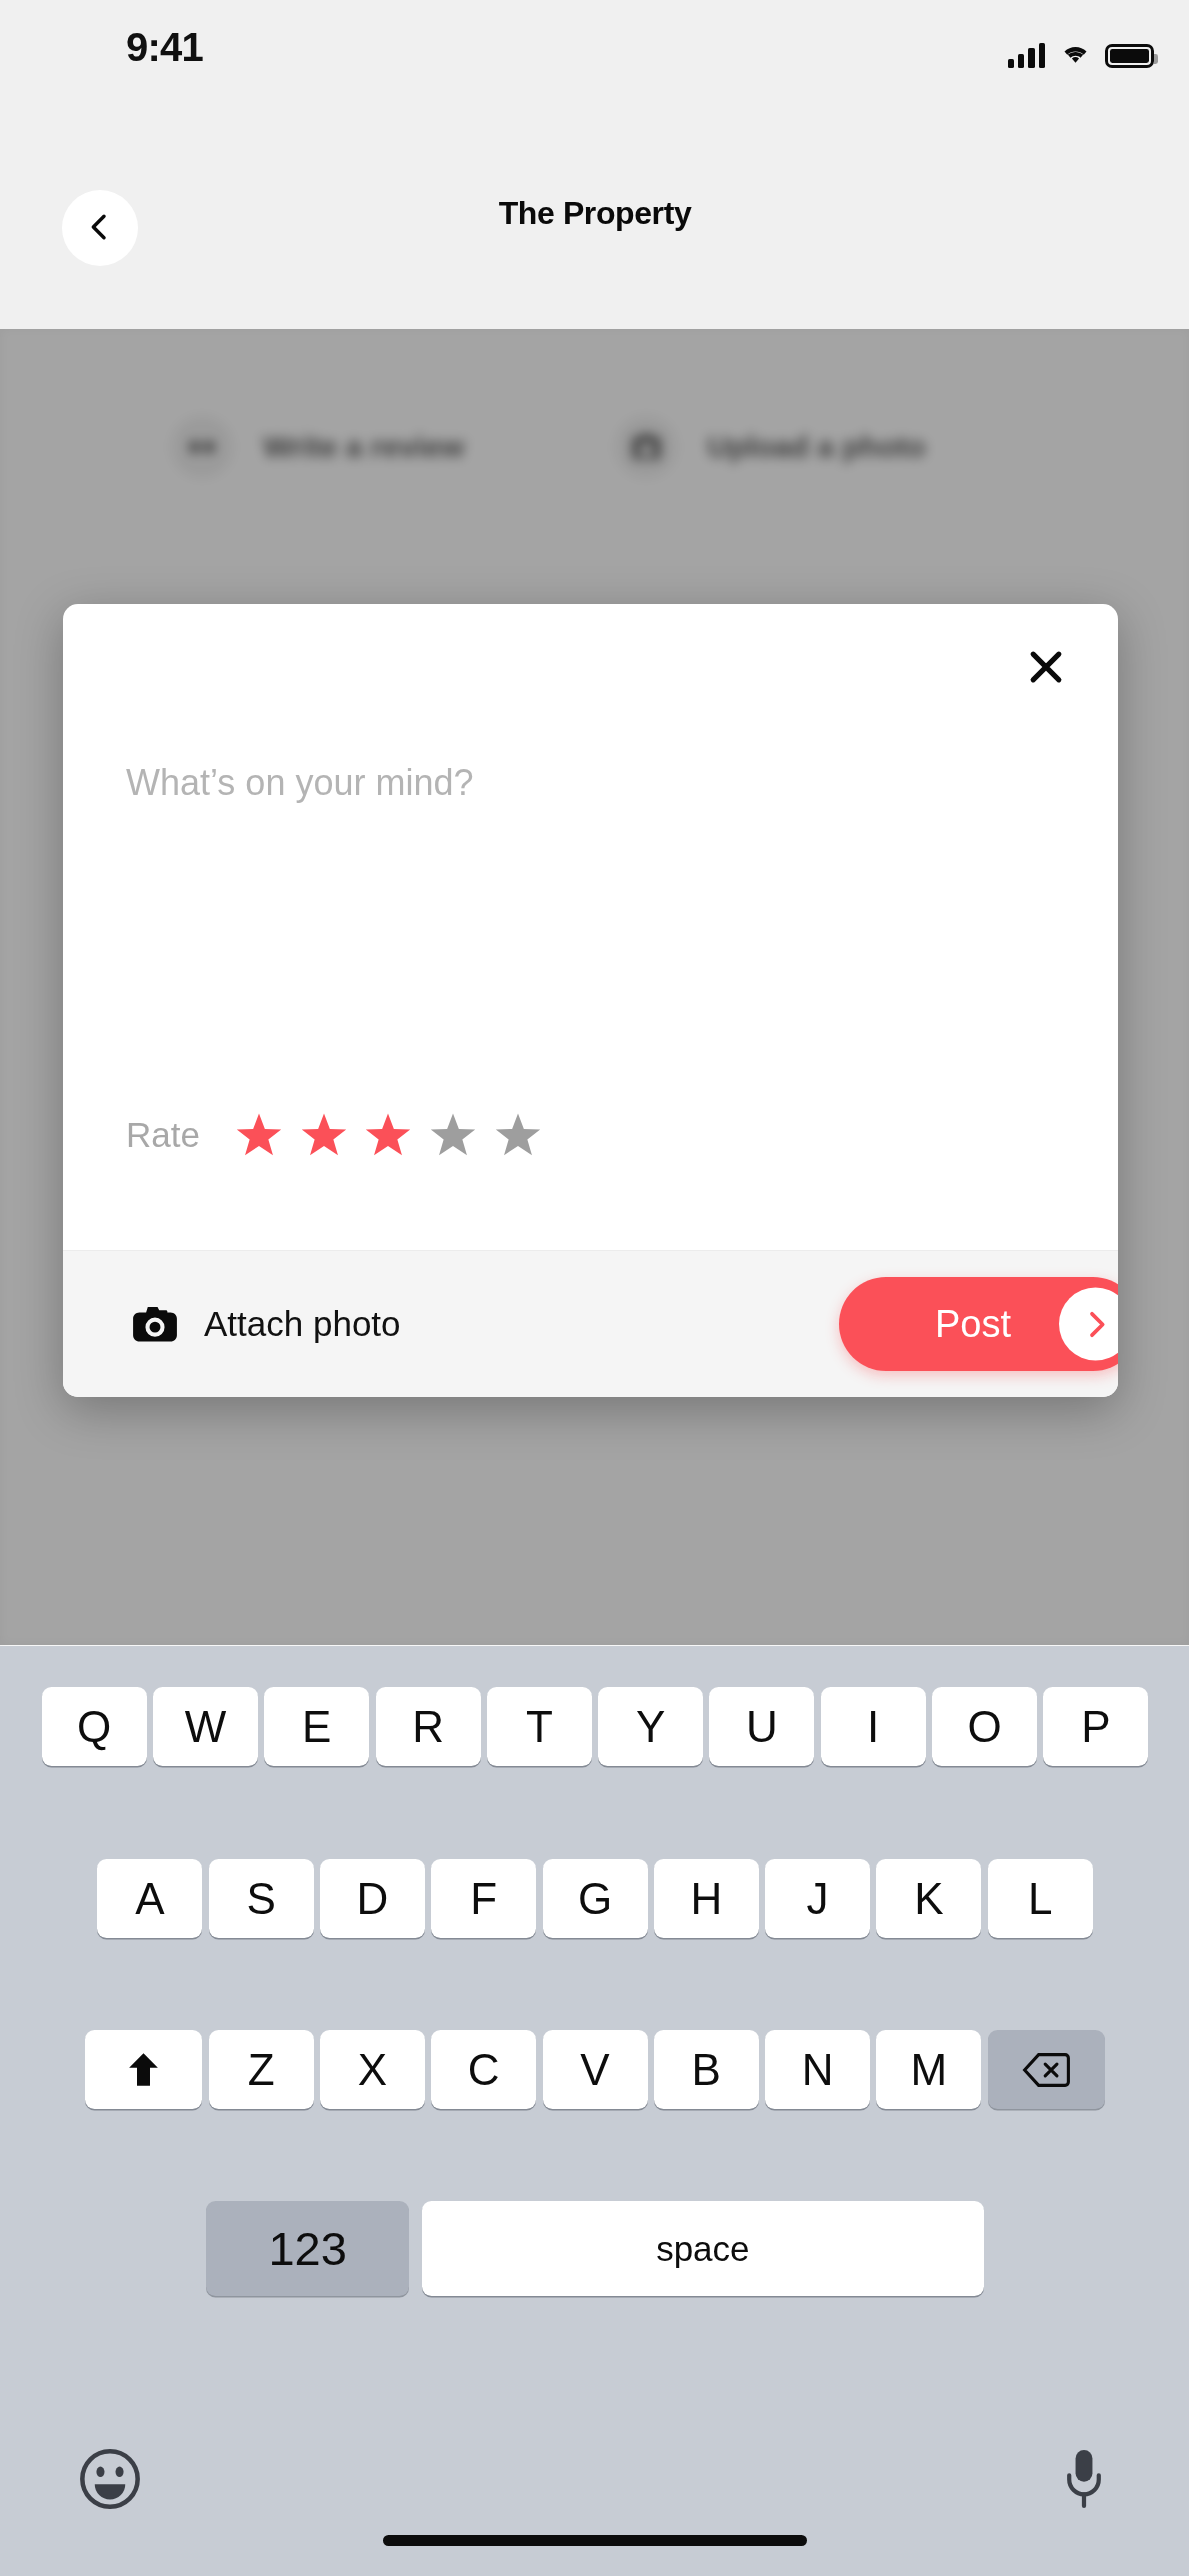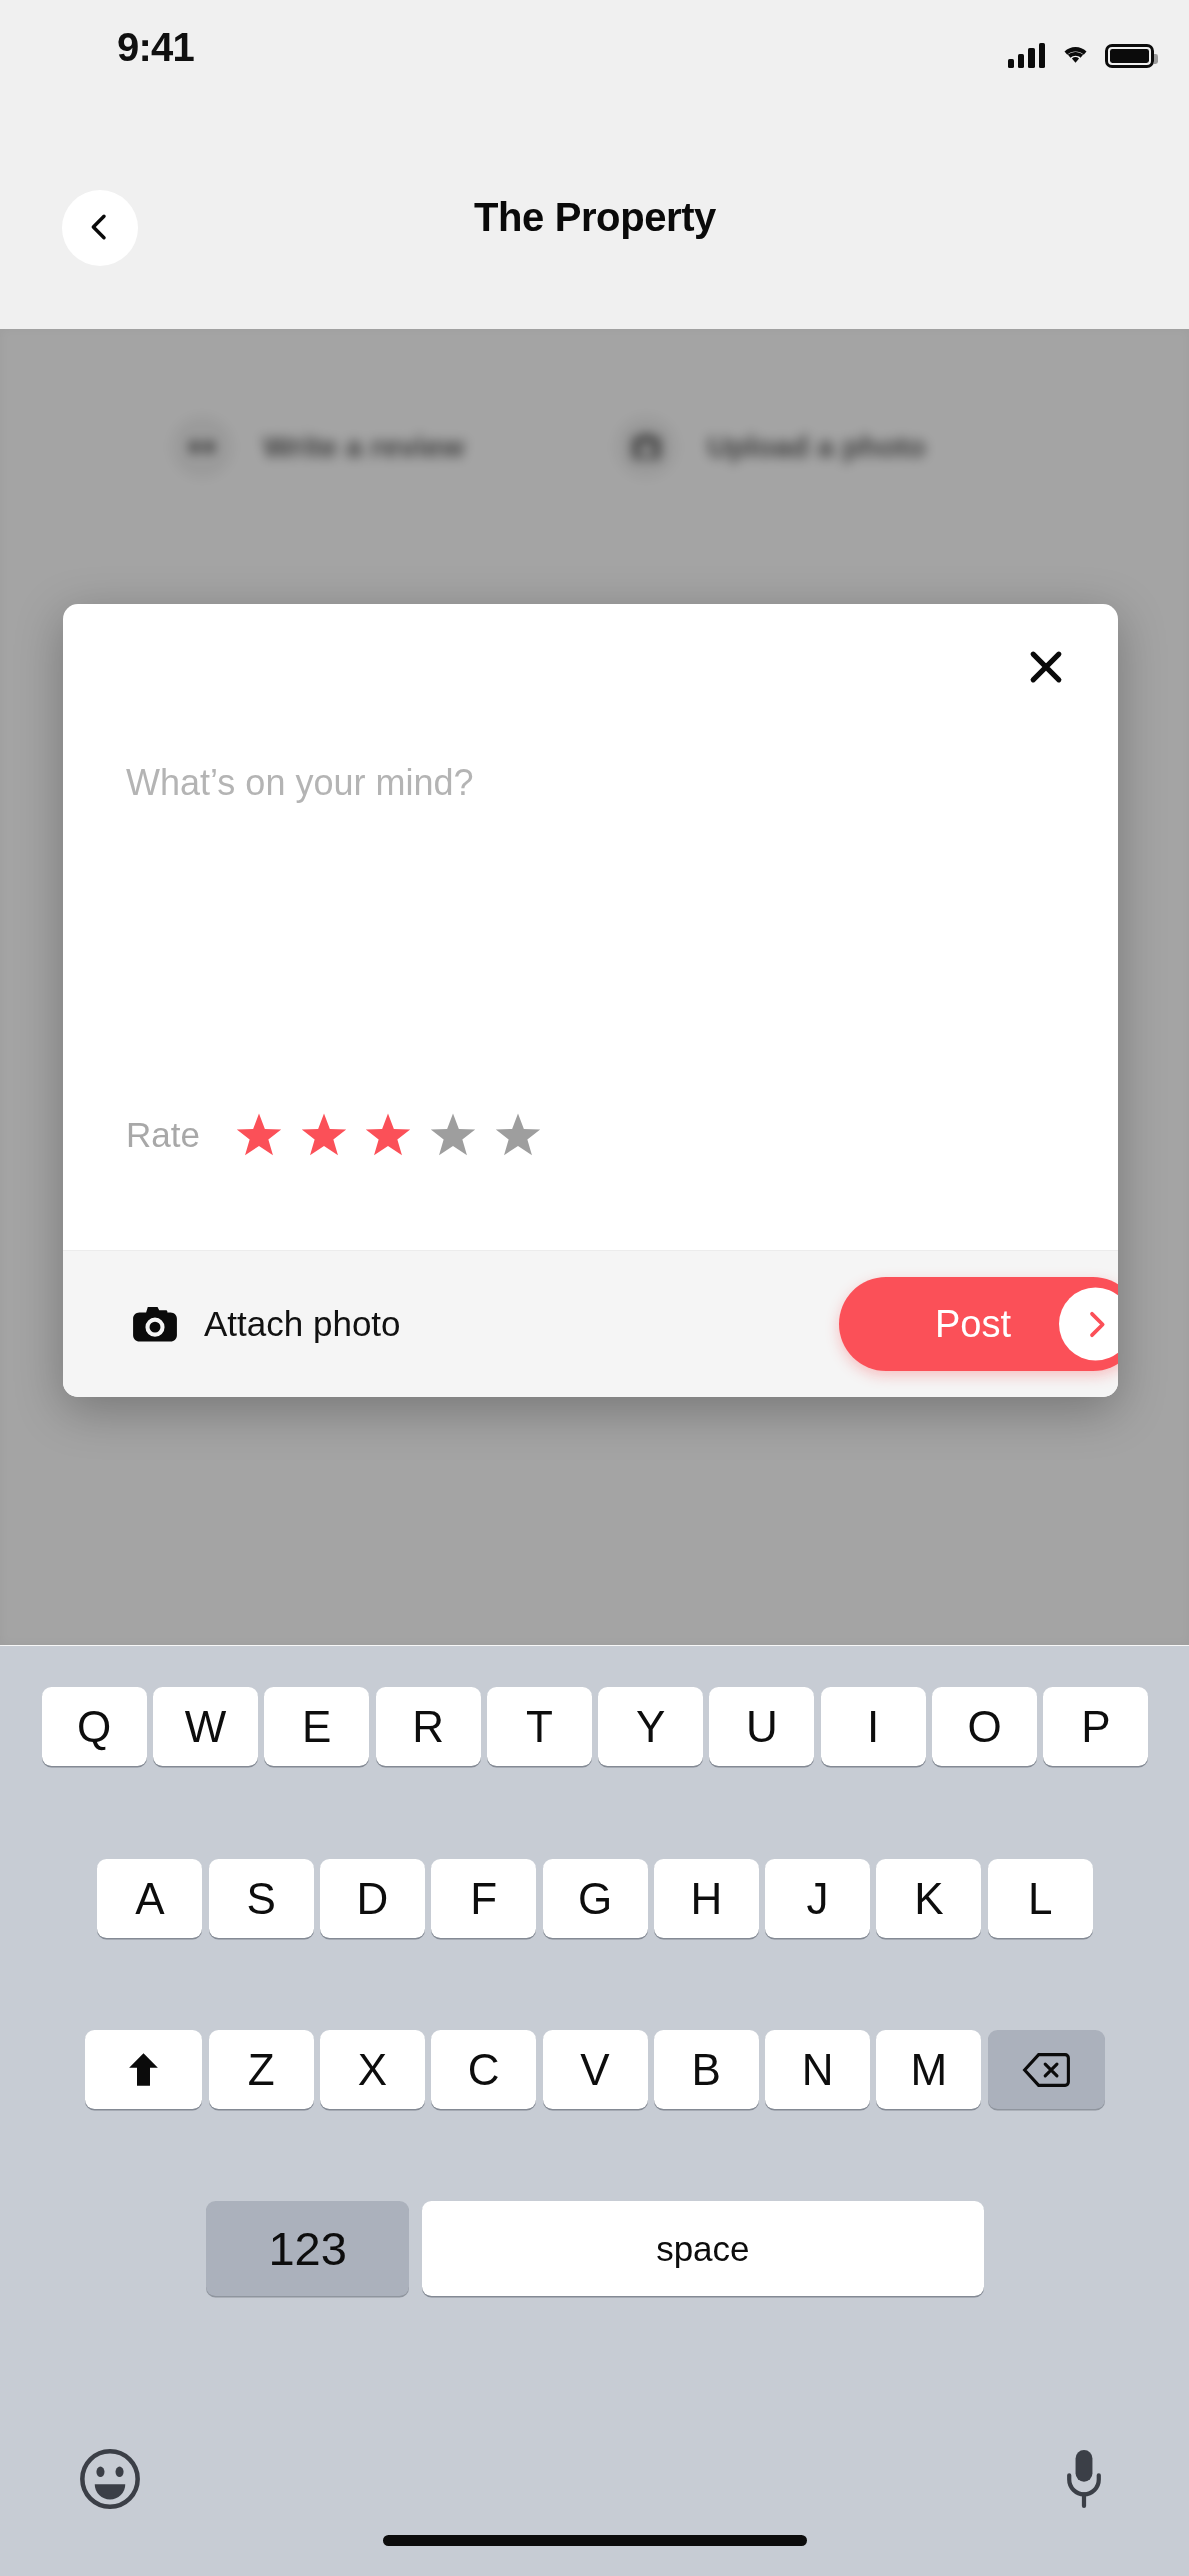--- a/index.html
+++ b/index.html
@@ -15,21 +15,21 @@
     background:#f0f0f0;
     overflow:hidden;
   }
 
   
   #statusbar {
     position:absolute; left:0; top:0; width:1190px; height:89px;
     background:#f0f0f0; z-index:40;
   }
   #status-time {
-    position:absolute; left:117px; top:25px;
+    position:absolute; left:126px; top:25px;
     font-size:40px; font-weight:700; color:#101010;
     letter-spacing:-0.8px;
   }
   #status-right {
     position:absolute; right:36px; top:35px;
     display:flex; align-items:flex-end; gap:13.5px; height:33px;
   }
   .sig-bars { display:flex; align-items:flex-end; gap:4px; height:25px; }
   .sig-bars i { display:block; width:6.3px; background:#0b0b0b; border-radius:1.6px; }
   .sig-bars i:nth-child(1){height:8.7px;}
@@ -57,21 +57,21 @@
     position:absolute; left:62px; top:101px;
     width:76px; height:76px; border-radius:50%;
     background:#ffffff;
     display:flex; align-items:center; justify-content:center;
     cursor:pointer;
   }
   #back-button svg { width:32px; height:32px; }
   #nav-title {
     position:absolute; left:0; top:106px; width:1190px;
     text-align:center;
-    font-size:40px; font-weight:700; color:#0a0a0a;
+    font-size:32px; font-weight:700; color:#0a0a0a;
     letter-spacing:-0.4px;
   }
 
   
   #appbg {
     position:absolute; left:0; top:328px; width:1190px; height:1317px;
     background:#ffffff; overflow:hidden;
     filter:blur(5.6px);
   }
   #action-row {

